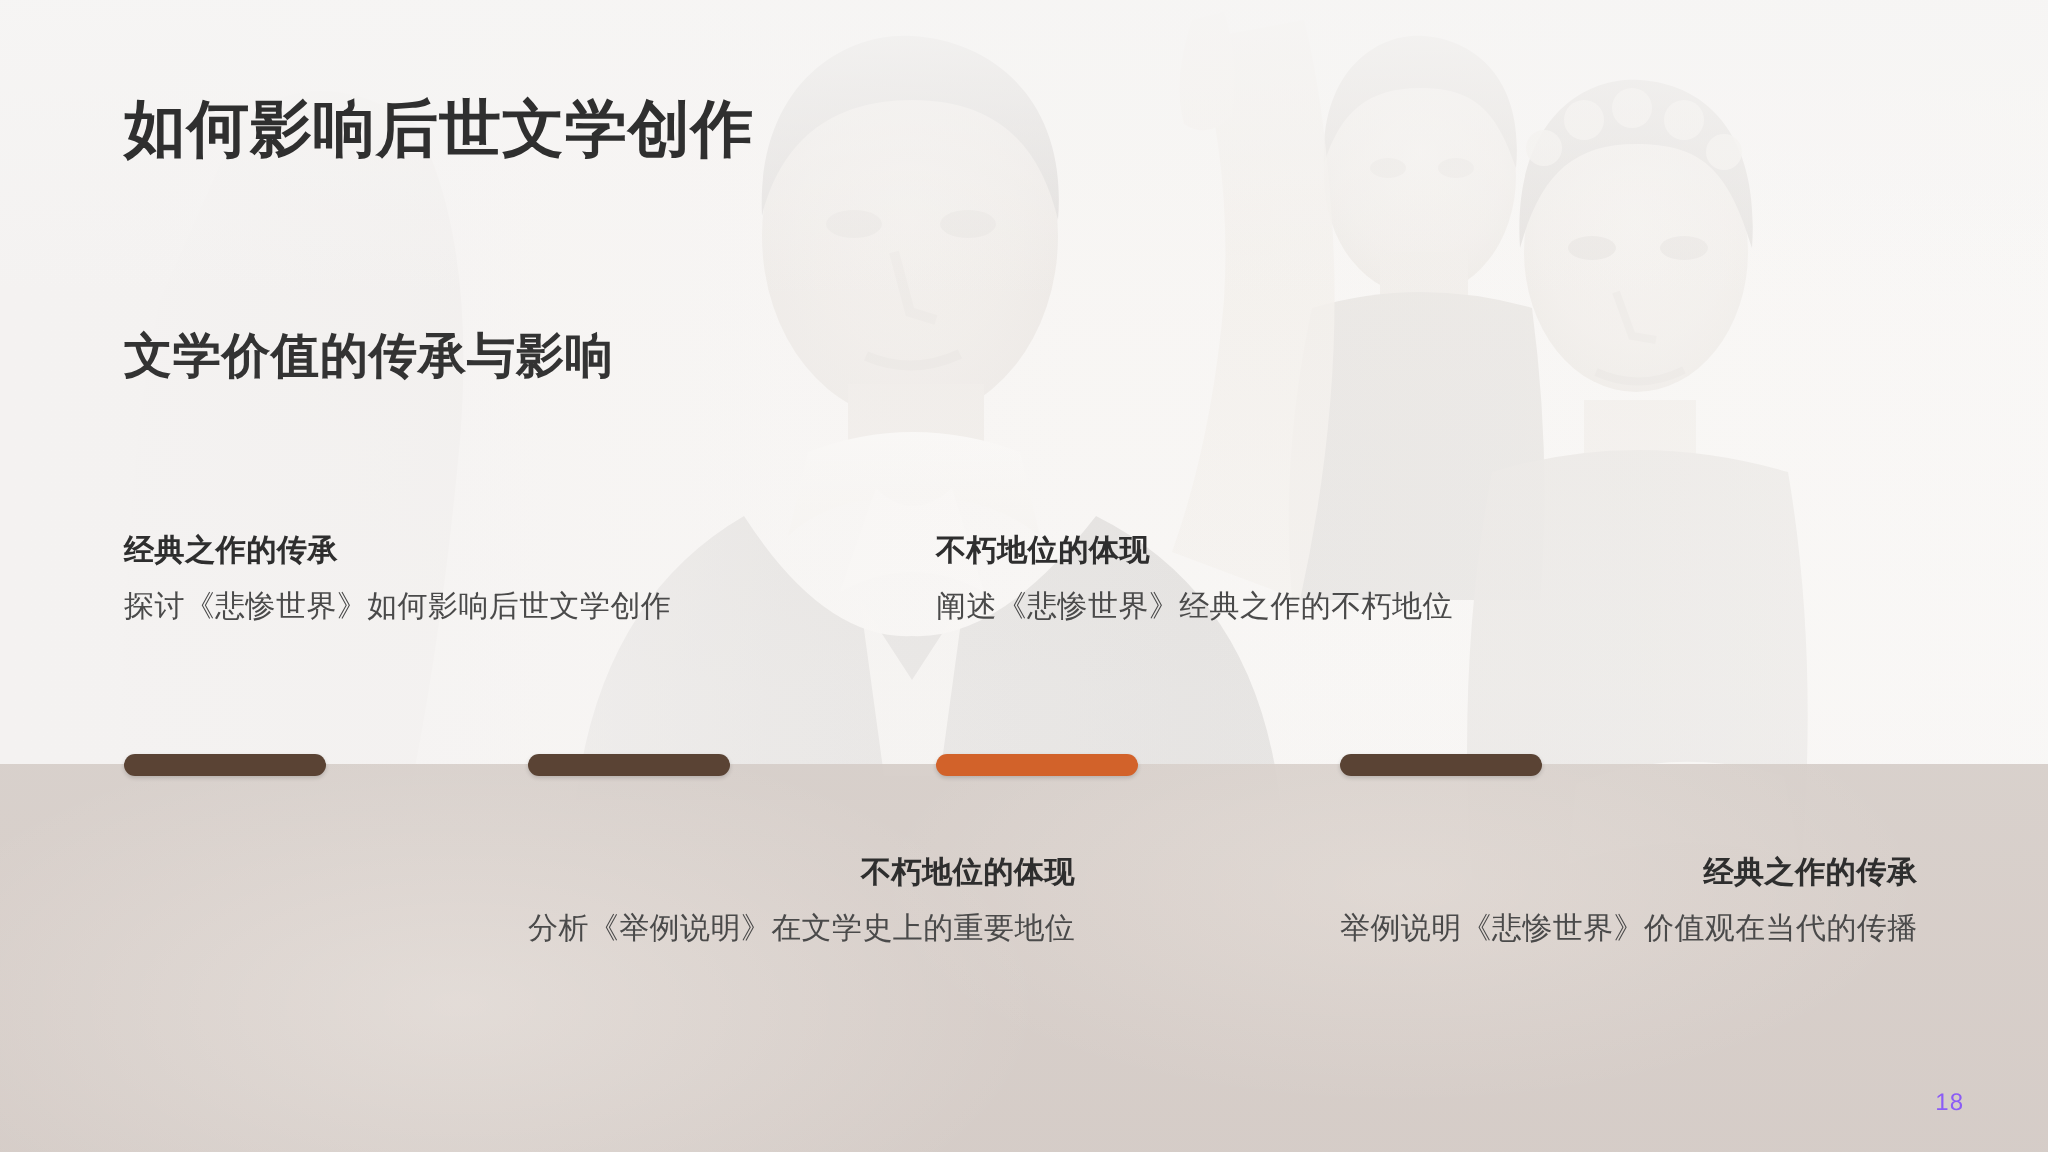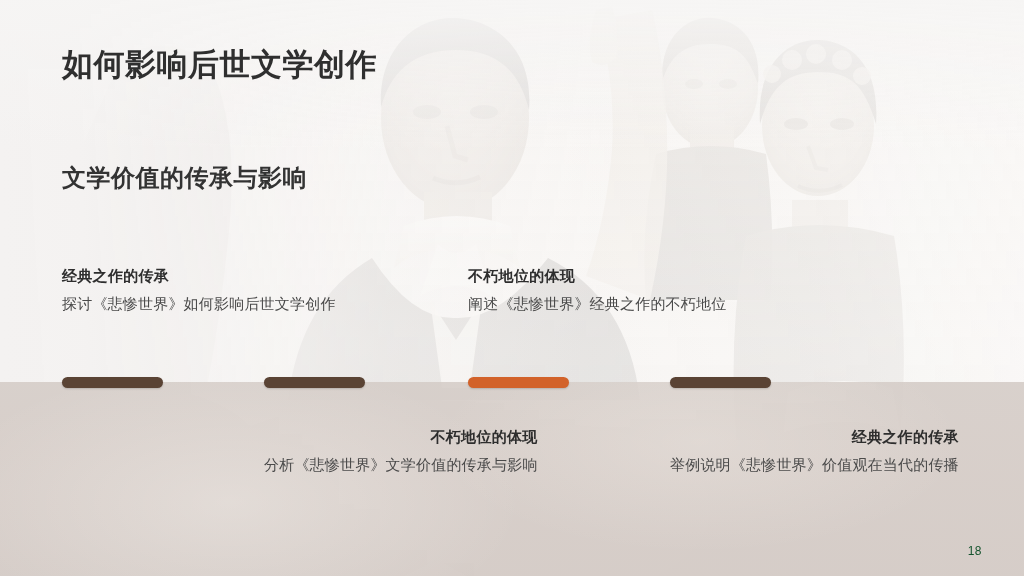--- a/index.html
+++ b/index.html
@@ -147,21 +147,21 @@
     height: 11px;
     border-radius: 6px;
     box-shadow: 0 1px 2px rgba(0,0,0,0.16);
   }
 
   .page-number {
     position: absolute;
     right: 42px;
     bottom: 18px;
     font-size: 12px;
-    color: #14532d;
+    color: #8b5cf6;
     letter-spacing: 0.5px;
   }
 </style>
 </head>
 <body>
 
 <div id="slide">
 
   <div class="bg-layer">
     <svg class="bg-painting" viewBox="0 0 1024 576" preserveAspectRatio="xMidYMid slice">
@@ -280,21 +280,21 @@
     <div class="bar" style="left:468px; background:#d2622a;"></div>
     <div class="bar" style="left:670px; background:#5a4334;"></div>
 
     <div class="card card-top col-1">
       <p class="card-title">经典之作的传承</p>
       <p class="card-desc">探讨《悲惨世界》如何影响后世文学创作</p>
     </div>
 
     <div class="card card-bottom col-2">
       <p class="card-title">不朽地位的体现</p>
-      <p class="card-desc">分析《悲惨世界》文学价值的传承与影响</p>
+      <p class="card-desc">分析《举例说明》在文学史上的重要地位</p>
     </div>
 
     <div class="card card-top col-3">
       <p class="card-title">不朽地位的体现</p>
       <p class="card-desc">阐述《悲惨世界》经典之作的不朽地位</p>
     </div>
 
     <div class="card card-bottom col-4">
       <p class="card-title">经典之作的传承</p>
       <p class="card-desc">举例说明《悲惨世界》价值观在当代的传播</p>

